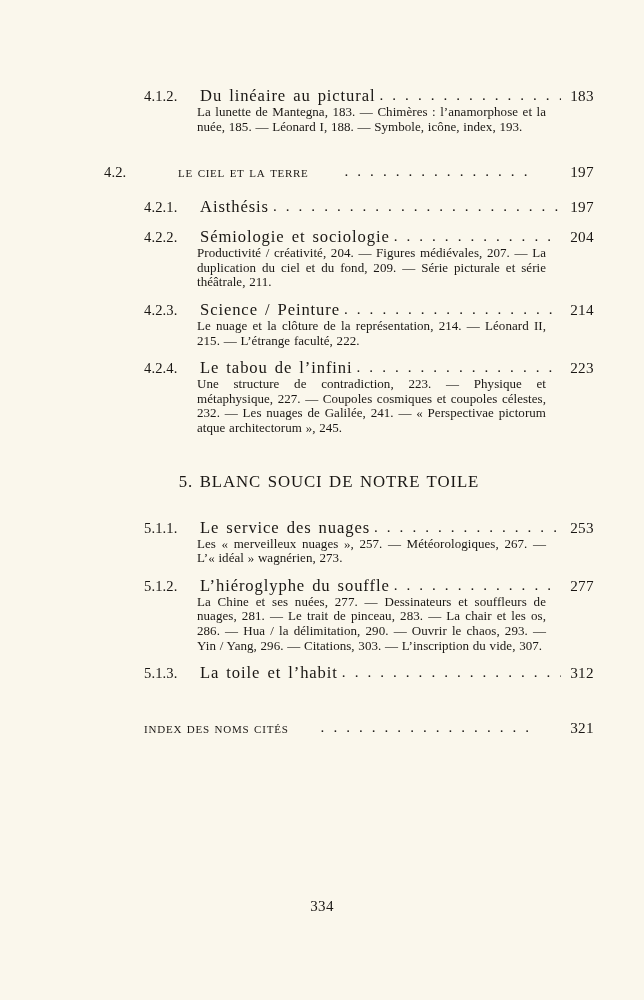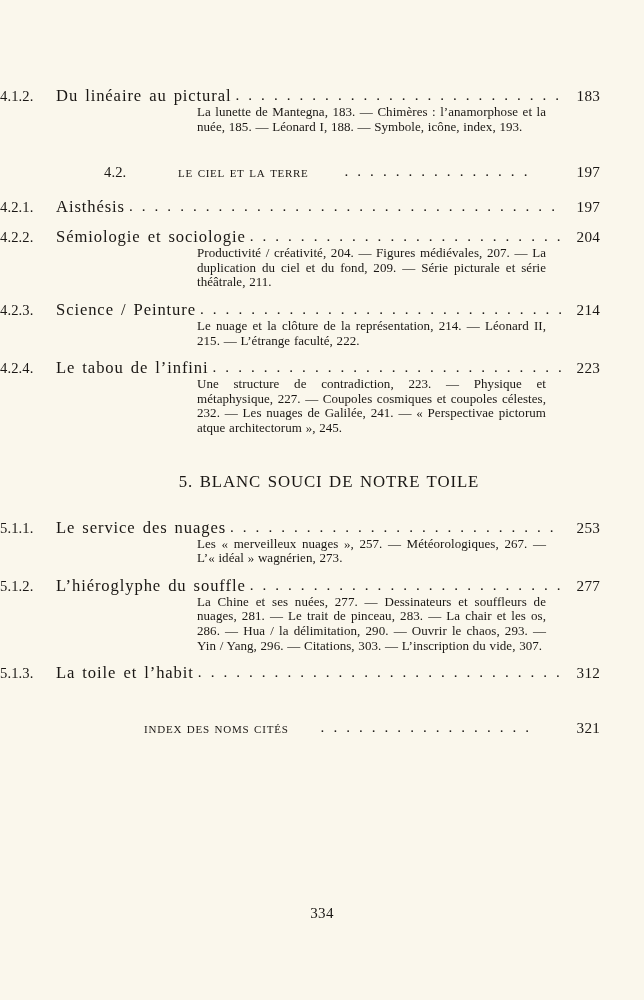--- a/index.html
+++ b/index.html
@@ -50,21 +50,21 @@
     overflow: hidden;
     white-space: nowrap;
     margin: 0 3px 0 4px;
     font-size: 15.2px;
     letter-spacing: 2.6px;
     color: #1a1714;
     transform: translateY(-1px);
   }
   .entry .page-no {
     flex: 0 0 auto;
-    text-align: right;
+    text-align: center;
     font-size: 15.2px;
     letter-spacing: .2px;
   }
 
   
   .level2 {
     padding-left: 104px;
     padding-right: 44px;
     gap: 32px;
   }
@@ -72,20 +72,21 @@
   .level2 .title {
     font-variant: small-caps;
     text-transform: lowercase;
     font-size: 16.4px;
     letter-spacing: .7px;
   }
   .level2 .page-no { width: 36px; }
 
   
   .level3 {
+    padding-left: 144px;
     padding-right: 44px;
   }
   .level3 .num { width: 56px; }
   .level3 .title {
     font-size: 16.6px;
     letter-spacing: .9px;
     word-spacing: 2px;
   }
   .level3 .page-no { width: 36px; }
 
@@ -133,21 +134,20 @@
   .index-row .leader { letter-spacing: 2.6px; }
 
   .folio {
     position: absolute;
     left: 0;
     top: 898px;
     width: 644px;
     text-align: center;
     font-size: 15px;
     letter-spacing: .4px;
-    margin-top: 7px;
   }
 </style>
 </head>
 <body>
 
 <div class="page">
   <div class="toc">
 
     <div class="entry level3">
       <span class="num">4.1.2.</span>

